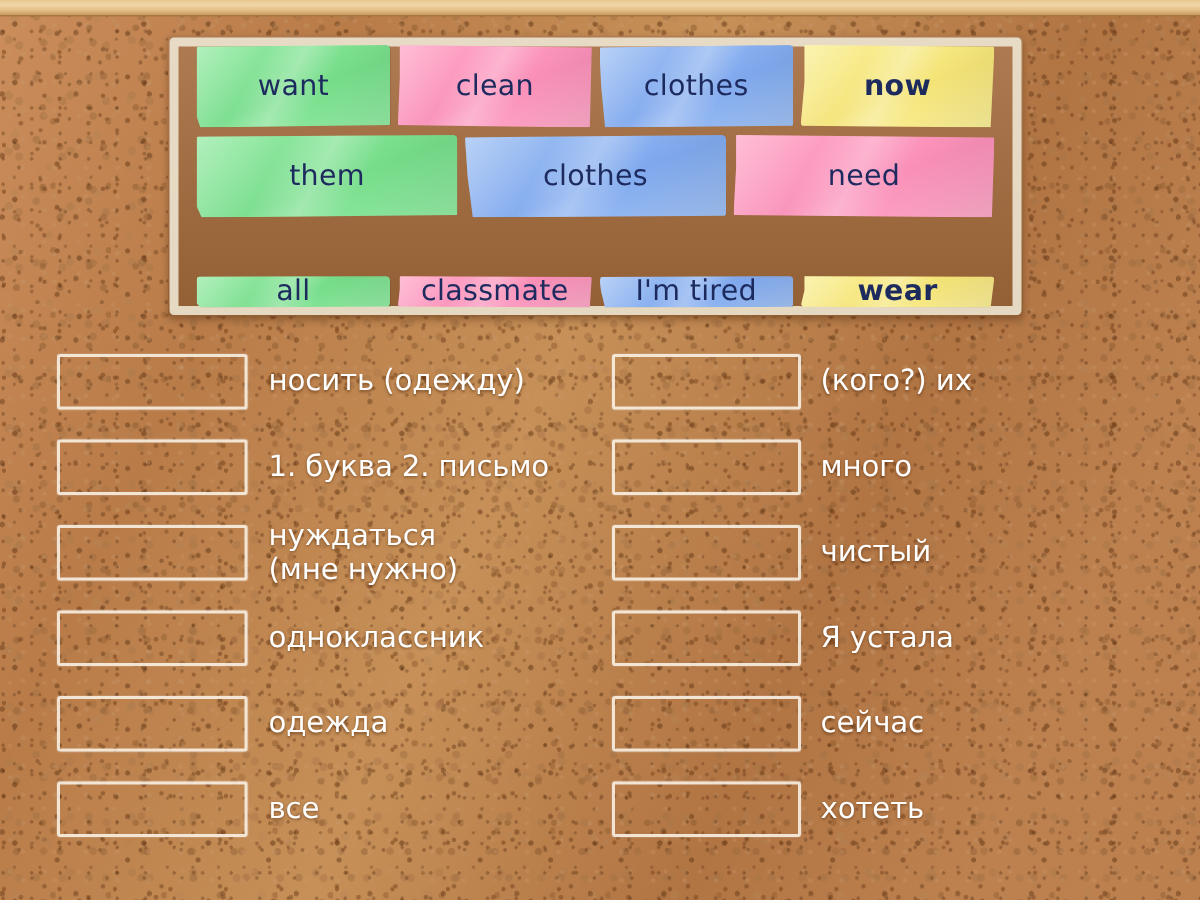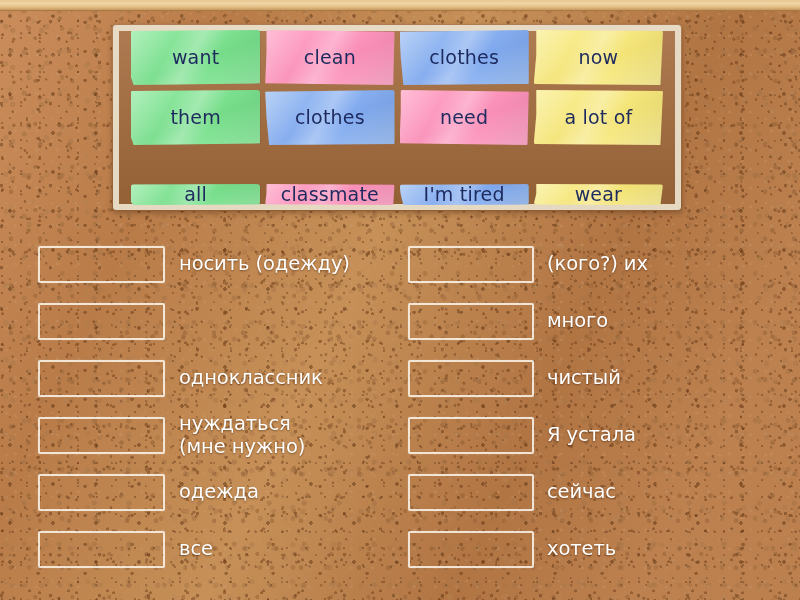--- a/index.html
+++ b/index.html
@@ -137,26 +137,26 @@
       rgba(255,255,255,.30) 47%,
       rgba(255,255,255,0) 63%,
       rgba(0,0,0,.07) 100%);
     pointer-events: none;
   }
   .tile > span { position: relative; z-index: 2; }
 
   .tile.green  { background: linear-gradient(160deg,#8ae89b 0%,#76dd8a 55%,#96eda6 100%); clip-path: polygon(0 2%, 100% 0, 100% 97%, 2% 100%, 0 86%); }
   .tile.pink   { background: linear-gradient(160deg,#ff9ec2 0%,#fa8fb8 55%,#ffaccb 100%); clip-path: polygon(1% 0, 100% 3%, 99% 100%, 0 97%, 1% 40%); }
   .tile.blue   { background: linear-gradient(160deg,#95baf2 0%,#80a9ee 55%,#a3c4f5 100%); clip-path: polygon(0 3%, 100% 0, 100% 98%, 3% 100%, 1% 50%); }
-  .tile.yellow { background: linear-gradient(160deg,#f9ed8c 0%,#f4e477 55%,#fbf09b 100%); clip-path: polygon(2% 0, 100% 2%, 98% 100%, 0 98%, 2% 45%); }
+  .tile.yellow { background: linear-gradient(160deg,#f9ed8c 0%,#f4e477 55%,#fbf09b 100%); clip-path: polygon(2% 0, 100% 2%, 98% 100%, 0 98%, 2% 45%); font-weight: bold; }
 
   
   #answers {
     position: absolute;
-    top: 232px;
+    top: 222px;
     left: 0;
     width: 800px;
     height: 360px;
     z-index: 3;
     display: flex;
   }
   .answer-col {
     width: 400px;
     padding-top: 4px;
   }
@@ -216,23 +216,20 @@
   <div class="tile-row">
     <div class="tile green">
         <span>them</span>
       </div>
     <div class="tile blue">
         <span>clothes</span>
       </div>
     <div class="tile pink">
         <span>need</span>
       </div>
-    <div class="tile yellow">
-        <span>a lot of</span>
-      </div>
   </div>
 
   <div class="tile-row">
     <div class="tile green">
         <span>all</span>
       </div>
     <div class="tile pink">
         <span>classmate</span>
       </div>
     <div class="tile blue">
@@ -249,35 +246,36 @@
 
   <div class="answer-col left">
 
     <div class="answer-row">
       <div class="drop-slot"></div>
       <div class="answer-label">носить (одежду)</div>
     </div>
 
     <div class="answer-row">
       <div class="drop-slot"></div>
-    </div>
-
-    <div class="answer-row">
-      <div class="drop-slot"></div>
-      <div class="answer-label">одноклассник</div>
+      <div class="answer-label">1. буква 2. письмо</div>
     </div>
 
     <div class="answer-row">
       <div class="drop-slot"></div>
       <div class="answer-label">нуждаться
 (мне нужно)</div>
     </div>
 
     <div class="answer-row">
       <div class="drop-slot"></div>
+      <div class="answer-label">одноклассник</div>
+    </div>
+
+    <div class="answer-row">
+      <div class="drop-slot"></div>
       <div class="answer-label">одежда</div>
     </div>
 
     <div class="answer-row">
       <div class="drop-slot"></div>
       <div class="answer-label">все</div>
     </div>
 
   </div>
 

